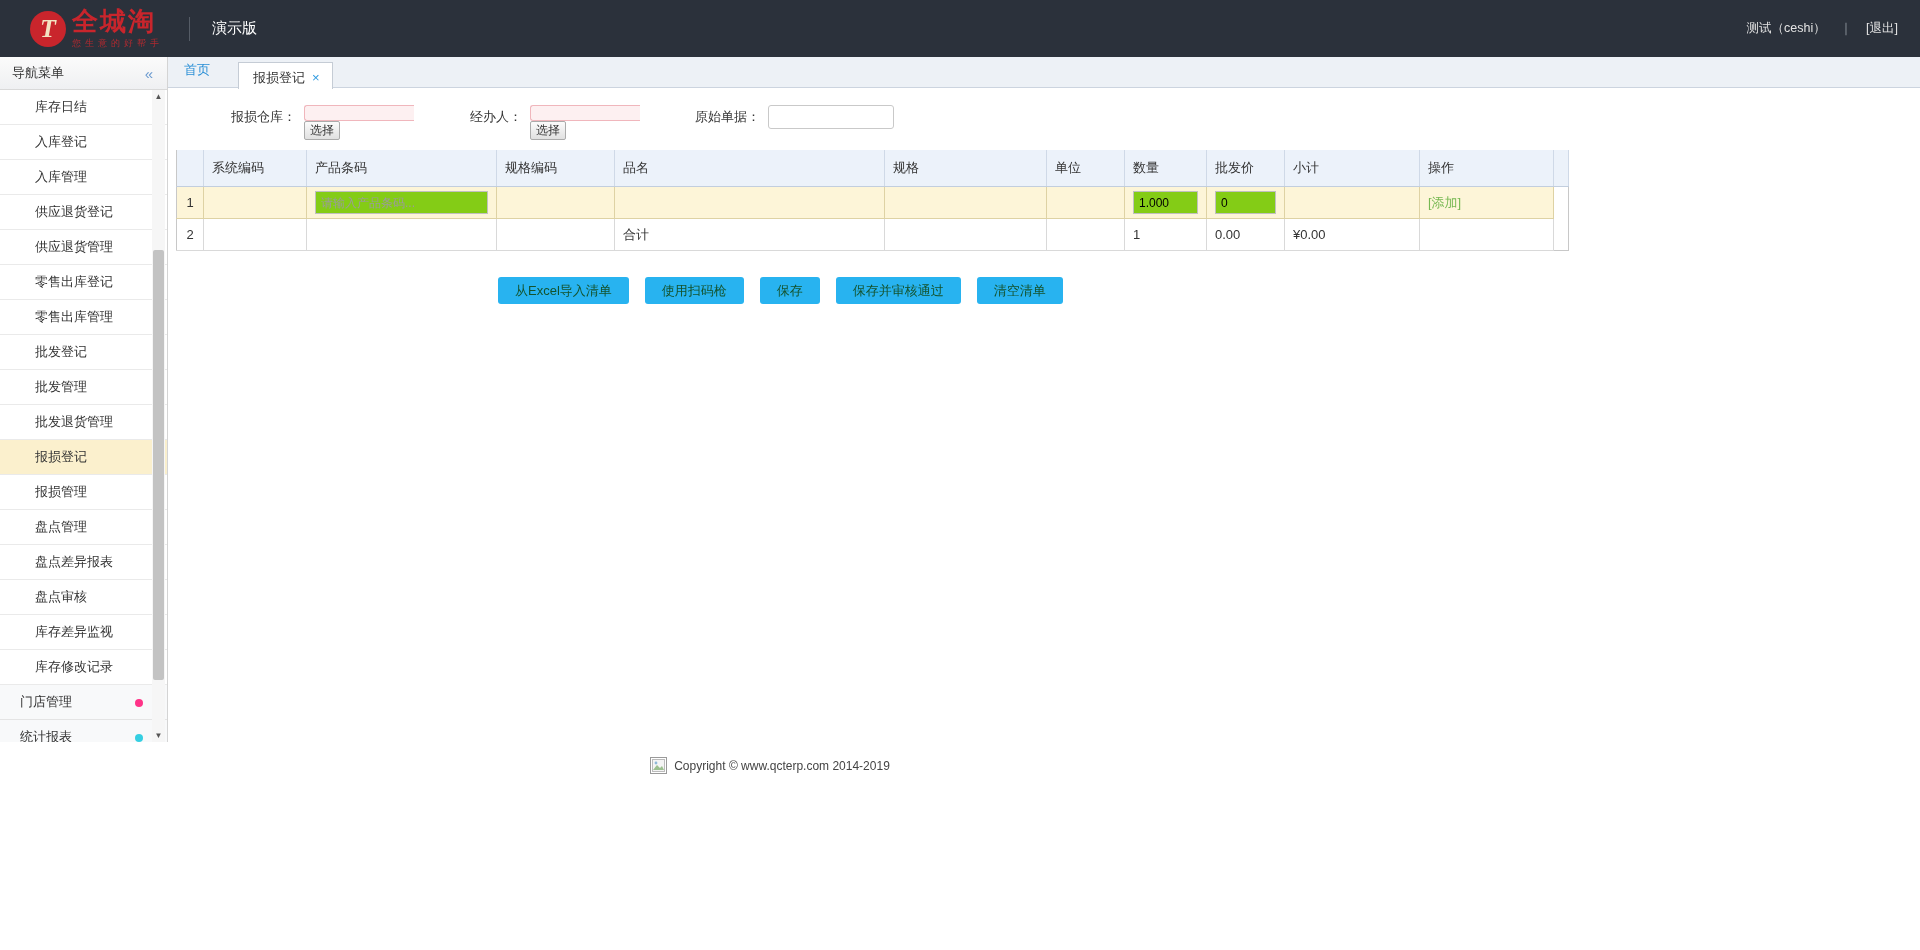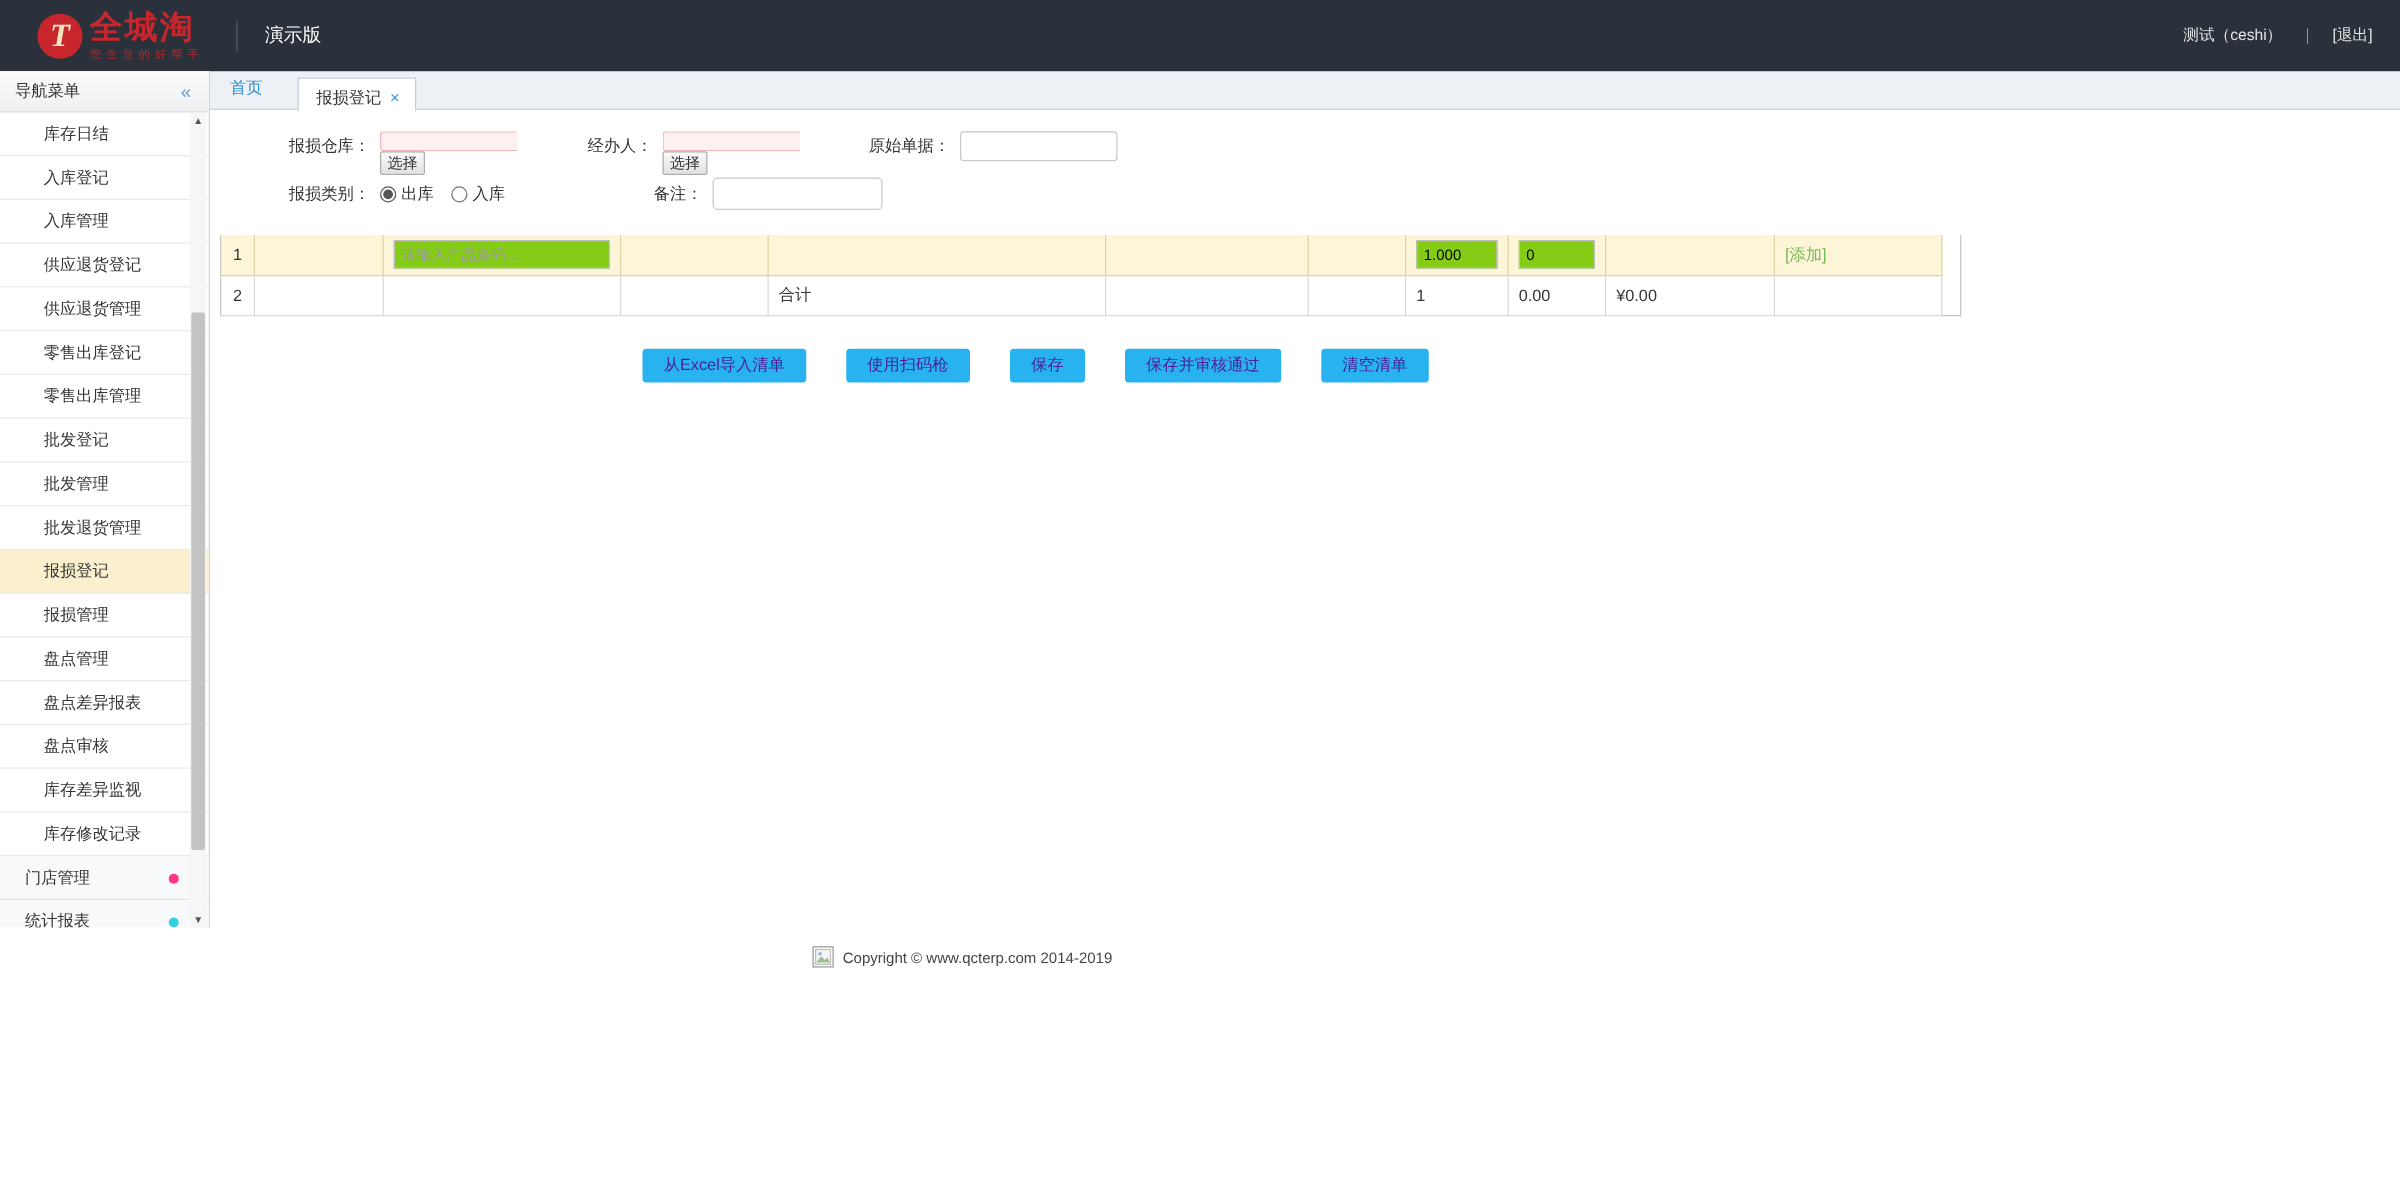--- a/index.html
+++ b/index.html
@@ -80,22 +80,22 @@
   .row-entry td { background:#fdf5d8; border-right:1px solid #ded2a4; border-bottom:1px solid #ded2a4; }
   .row-entry td.gutter { background:#fff; border-right:none; border-bottom:none; }
   .row-total td { background:#fff; border-right:1px solid #d9d9d9; border-bottom:1px solid #d9d9d9; }
   .row-total td.gutter { border-right:none; border-bottom:none; }
   .cellinput { width:100%; height:23px; border:1px solid #c0c0c0; outline:none; padding:0 5px; font-size:12px; background:#84cc16; }
   .cellinput::placeholder { color:#9b9b9b; }
   .addlink { color:#76b852; cursor:pointer; }
 
   
   .btnrow { margin:26px 0 0 330px; display:flex; gap:16px; }
-  .bluebtn { background:#28b3f0; border:none; border-radius:3px; color:#4c1d95; height:27px; padding:0 17px;
-    font-size:13px; font-family:inherit; cursor:pointer;margin-left:16px; }
+  .bluebtn { background:#28b3f0; border:none; border-radius:3px; color:#14532d; height:27px; padding:0 17px;
+    font-size:13px; font-family:inherit; cursor:pointer; }
 
   
   .footer { width:1540px; padding-top:15px; display:flex; justify-content:center; align-items:center; gap:7px; color:#444; font-size:12px; }
   .imgph { width:17px; height:17px; border:1px solid #9a9a9a; background:#fff; display:inline-flex; align-items:center; justify-content:center; }
 </style>
 </head>
 <body>
 
 <div class="tophdr">
   <div class="logo-wrap">
@@ -171,55 +171,53 @@
         <span class="gap24"></span>
         <span class="flabel w84">经办人：</span>
         <span class="pinkgroup">
           <input class="pinkfield" value="" style="">
           <button class="selectbtn">选择</button>
         </span>
         <span class="gap24"></span>
         <span class="flabel w96">原始单据：</span>
         <input class="plaininput" value="" style="">
       </div>
-      <div class="frow">
-        <span class="flabel">报损类别：</span>
-        <span class="radiocell">
-          <label>
-            <input type="radio" name="lossType" checked="" style="">
-            <span>出库</span>
-          </label>
-          <label>
-            <input type="radio" name="lossType" style="">
-            <span>入库</span>
-          </label>
-        </span>
-        <span class="gap24"></span>
-        <span class="flabel w84">备注：</span>
-        <input class="remarkinput" value="" style="">
-      </div>
     </div>
 
 
     <table class="grid">
       <colgroup>
         <col style="width:27px">
           <col style="width:103px">
           <col style="width:190px">
           <col style="width:118px">
         <col style="width:270px">
           <col style="width:162px">
           <col style="width:78px">
           <col style="width:82px">
         <col style="width:78px">
           <col style="width:135px">
           <col style="width:134px">
           <col style="width:15px">
       </colgroup>
       <tbody>
+          <tr>
+        <th class="numcol"></th>
+        <th>系统编码</th>
+        <th>产品条码</th>
+        <th>规格编码</th>
+        <th>品名</th>
+        <th>规格</th>
+        <th>单位</th>
+        <th>数量</th>
+        <th>批发价</th>
+        <th>小计</th>
+        <th>操作</th>
+        <th></th>
+      </tr>
       <tr class="row-entry">
         <td class="numcol">1</td>
         <td></td>
         <td>
           <input class="cellinput" placeholder="请输入产品条码..." style="">
         </td>
         <td></td>
         <td></td>
         <td></td>
         <td></td>

